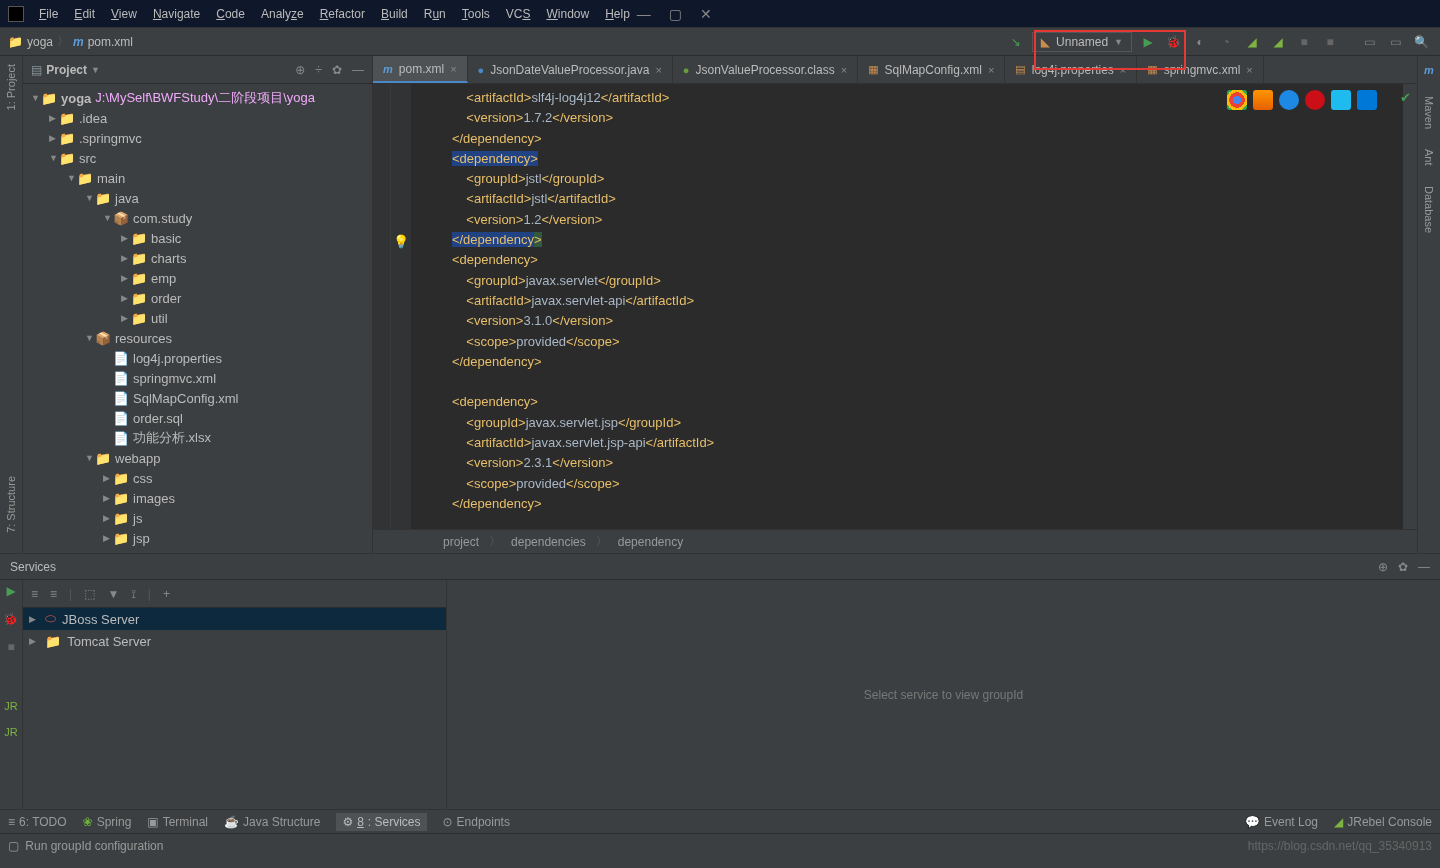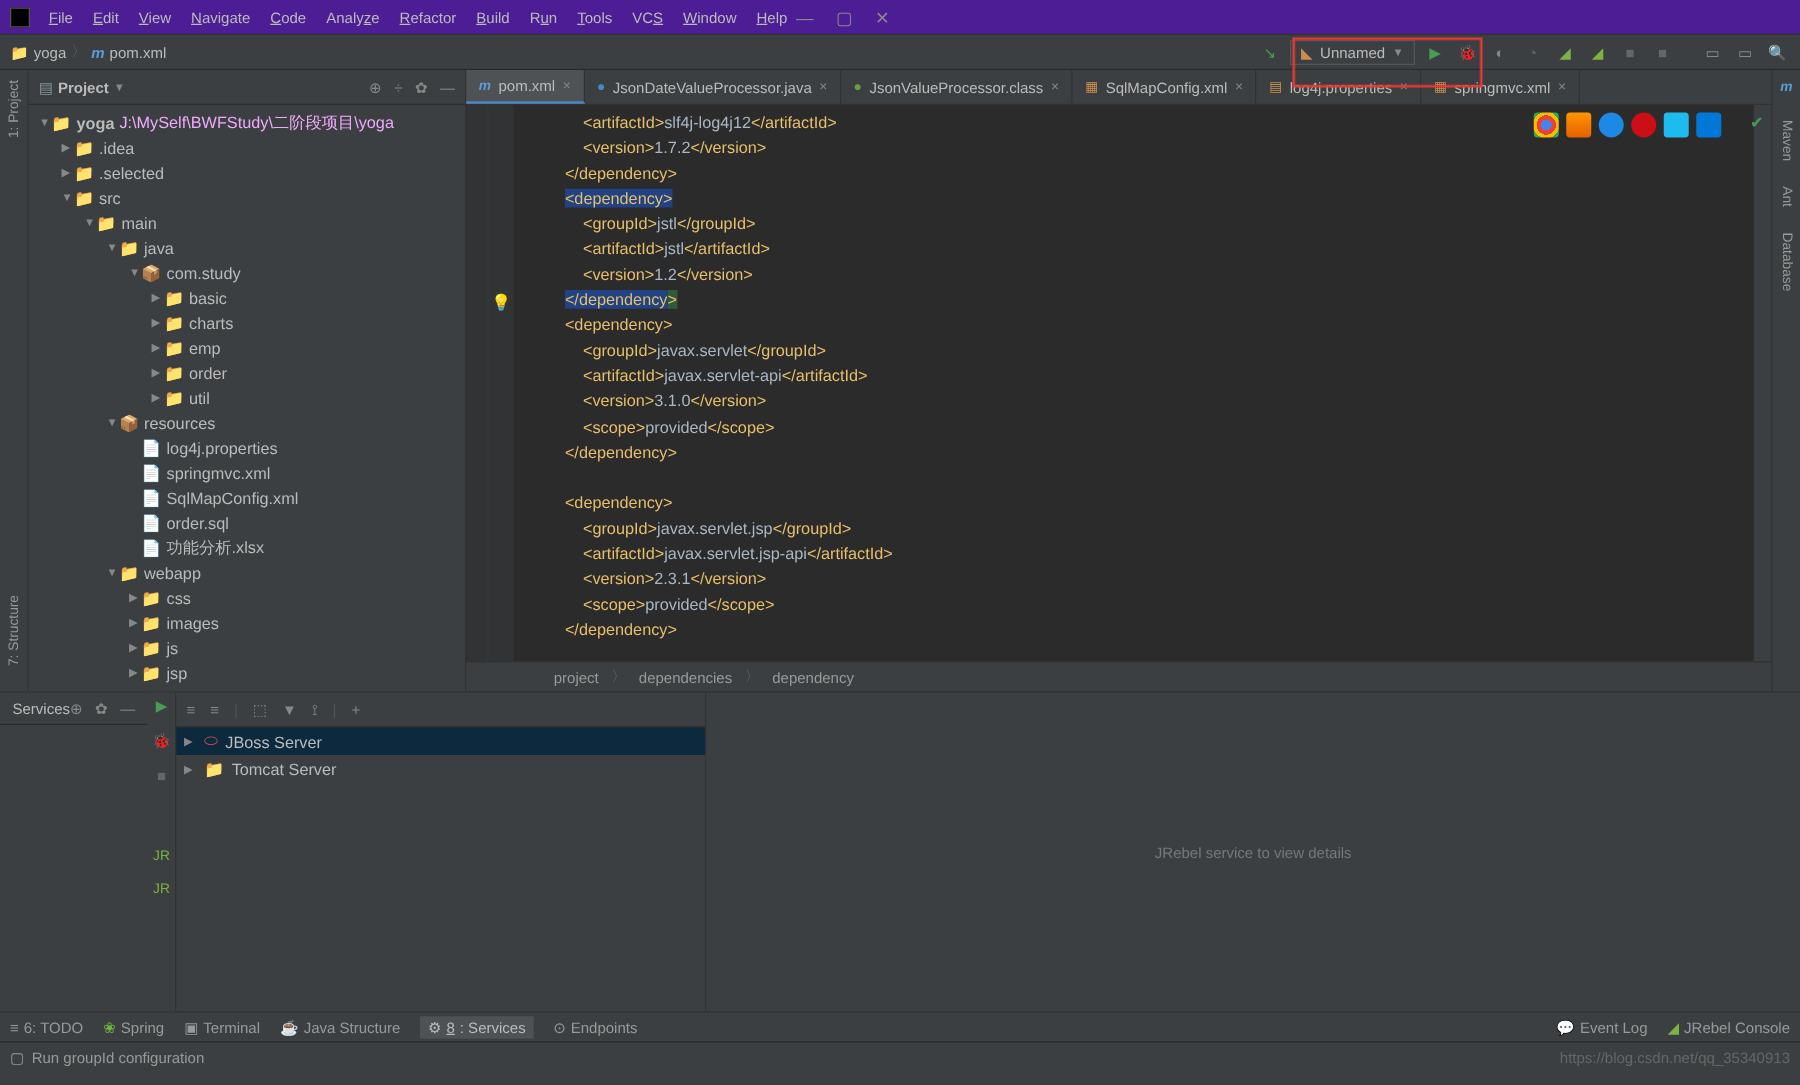--- a/index.html
+++ b/index.html
@@ -1,18 +1,18 @@
 <!DOCTYPE html>
 <html><head>
 <meta charset="utf-8">
 <style>
 * { margin: 0; padding: 0; box-sizing: border-box; font-family: "Segoe UI", Arial, sans-serif; }
 body { background: #3c3f41; color: #bbbbbb; font-size: 12px; overflow: hidden; width: 1440px; height: 868px; }
 
-.titlebar { height: 28px; background: #4c1d95; display: flex; align-items: center; padding: 0 8px; border-bottom: 1px solid #323232; }
+.titlebar { height: 28px; background: #0f172a; display: flex; align-items: center; padding: 0 8px; border-bottom: 1px solid #323232; }
 .titlebar .logo { width: 16px; height: 16px; background: #000; border: 1px solid #555; margin-right: 8px; }
 .menubar { display: flex; gap: 2px; }
 .menubar span { padding: 2px 7px; cursor: pointer; }
 .menubar span u { text-decoration: underline; }
 .titlebar .title { flex: 1; text-align: center; color: #888; font-size: 12px; }
 .winctrl { display: flex; gap: 18px; color: #888; font-size: 14px; }
 
 .navbar { height: 28px; background: #3c3f41; display: flex; align-items: center; padding: 0 8px; border-bottom: 1px solid #2b2b2b; }
 .breadcrumb { display: flex; gap: 4px; align-items: center; }
 .breadcrumb .folder-icon { color: #c98d4e; }
@@ -66,21 +66,21 @@
 .hl { background: #214283; }
 .hl2 { background: #32593d; }
 .editor-icons { position: absolute; right: 40px; top: 6px; display: flex; gap: 6px; }
 .editor-icons .b { width: 20px; height: 20px; border-radius: 3px; }
 .editor-status { position: absolute; right: 6px; top: 6px; color: #499c54; }
 .scrollbar { width: 14px; background: #3c3f41; }
 
 .crumb-bar { height: 24px; background: #3c3f41; border-top: 1px solid #323232; display: flex; align-items: center; padding: 0 70px; gap: 10px; color: #999; font-size: 12px; }
 .crumb-bar .sep { color: #666; }
 
-.services { height: 256px; background: #3c3f41; border-top: 1px solid #323232; display: flex; flex-direction: row; }
+.services { height: 256px; background: #3c3f41; border-top: 1px solid #323232; display: flex; flex-direction: column; }
 .services-header { height: 26px; display: flex; align-items: center; padding: 0 10px; border-bottom: 1px solid #2b2b2b; }
 .services-header .icons { margin-left: auto; display: flex; gap: 10px; color: #888; }
 .services-body { flex: 1; display: flex; }
 .services-tree-wrap { width: 424px; border-right: 1px solid #323232; display: flex; flex-direction: column; }
 .services-toolbar { height: 28px; display: flex; align-items: center; gap: 12px; padding: 0 8px; border-bottom: 1px solid #2b2b2b; color: #888; }
 .services-tree { flex: 1; }
 .srv-row { height: 22px; display: flex; align-items: center; padding: 0 6px; gap: 6px; font-size: 13px; }
 .srv-row.sel { background: #0d293e; }
 .services-detail { flex: 1; display: flex; align-items: center; justify-content: center; color: #777; }
 
@@ -179,21 +179,21 @@
           <span class="tree-path">J:\MySelf\BWFStudy\二阶段项目\yoga</span>
         </div>
         <div class="tree-row" style="padding-left: 26px;">
           <span class="tri">▶</span>
           <span class="tree-icon folder">📁</span>
           <span class="tree-label">.idea</span>
         </div>
         <div class="tree-row" style="padding-left: 26px;">
           <span class="tri">▶</span>
           <span class="tree-icon folder">📁</span>
-          <span class="tree-label">.selected</span>
+          <span class="tree-label">.springmvc</span>
         </div>
         <div class="tree-row" style="padding-left: 26px;">
           <span class="tri">▼</span>
           <span class="tree-icon folder-blue">📁</span>
           <span class="tree-label">src</span>
         </div>
         <div class="tree-row" style="padding-left: 44px;">
           <span class="tri">▼</span>
           <span class="tree-icon folder">📁</span>
           <span class="tree-label">main</span>
@@ -420,21 +420,21 @@
           <span>JBoss Server</span>
         </div>
         <div class="srv-row">
           <span class="tri">▶</span>
           <span style="color:#b89c6a">📁</span>
           <span>Tomcat Server</span>
         </div>
       </div>
     </div>
     <div class="services-detail">
-      <span>JRebel service to view details</span>
+      <span>Select service to view groupId</span>
     </div>
   </div>
 </div>
 
 <div class="bottombar">
   <span class="item">
       <span>≡</span>
       <span>6: TODO</span>
     </span>
   <span class="item">

